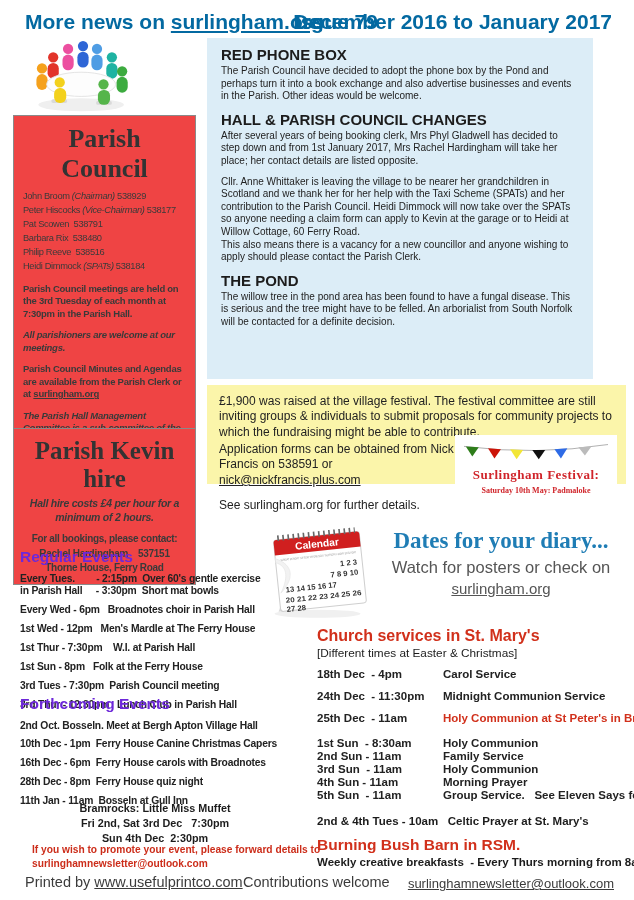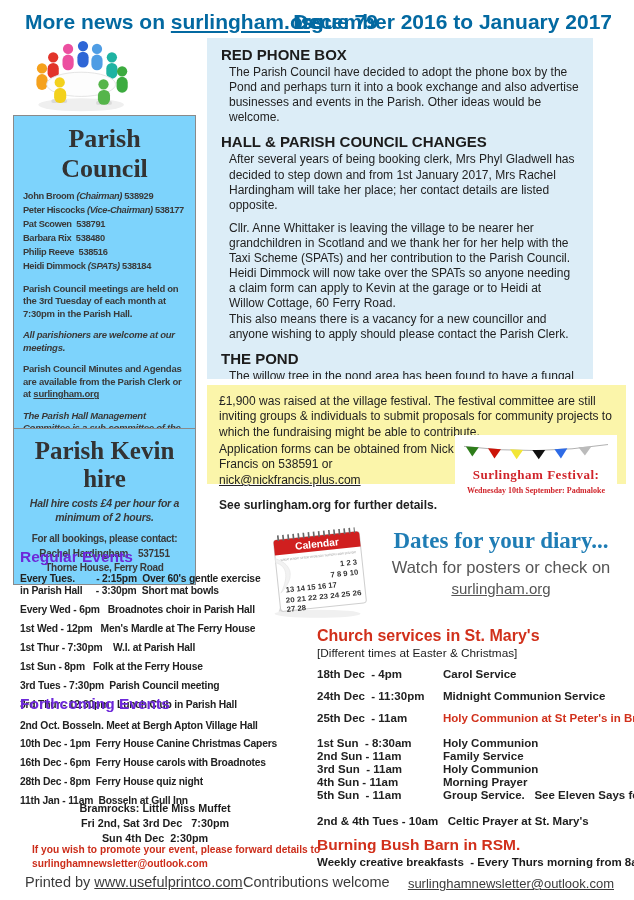--- a/index.html
+++ b/index.html
@@ -2,41 +2,41 @@
 <html><head>
 <meta charset="utf-8">
 <style>
   html,body{margin:0;padding:0;background:#ffffff;}
   #page{position:relative;width:634px;height:900px;background:#ffffff;overflow:hidden;
         font-family:"Liberation Sans",sans-serif;color:#1c1c1c;}
   .abs{position:absolute;}
   .pre{white-space:pre-wrap;}
   .nowrap{white-space:pre;}
   .u{text-decoration:underline;}
-  .bold{font-weight:bold;}
+  .bold{font-weight:normal;}
   .it{font-style:italic;}
   .center{text-align:center;}
 
   
   .hdr{top:10px;font-size:21px;font-weight:bold;color:#0369a1;}
 
   
-  .panelbox{border:1.5px solid #8a8a8a;background:#7dd3fc;padding:8px 9px;box-sizing:border-box;color:#3a3a3a;}
+  .panelbox{border:1.5px solid #8a8a8a;background:#ef4444;padding:8px 9px;box-sizing:border-box;color:#3a3a3a;}
   .boxtitle{font-family:"Liberation Serif",serif;font-weight:bold;font-size:26px;color:#333;text-align:center;margin:0 0 6px 0;}
-  .member{font-size:9.3px;font-weight:bold;letter-spacing:-0.35px;white-space:pre;line-height:1.5;}
+  .member{font-size:9.3px;font-weight:normal;letter-spacing:-0.35px;white-space:pre;line-height:1.5;}
   .smallpara{font-size:9.5px;font-weight:bold;letter-spacing:-0.25px;line-height:1.32;margin-top:9px;}
 
   .redhead{font-size:15.5px;font-weight:bold;color:#6d28d9;margin:0 0 7px 0;}
   .ev{font-size:10.3px;font-weight:bold;letter-spacing:-0.2px;white-space:pre;margin-bottom:8px;color:#222;}
   .ev.tight{margin-bottom:1px;}
 
   
   .bluebox{background:#dcedf7;padding:8px 14px;box-sizing:border-box;}
   .bb-head{font-size:15px;font-weight:bold;color:#1c1c1c;margin:6px 0 2px 0;}
-  .bb-para{font-size:12px;line-height:1.26;color:#222;margin:0 0 8px 8px;}
+  .bb-para{font-size:10px;line-height:1.26;color:#222;margin:0 0 8px 0;}
   .yellowbox{background:#fbf5aa;padding:9px 12px;box-sizing:border-box;font-size:12px;line-height:1.28;color:#222;}
 
   .diary-title{font-family:"Liberation Serif",serif;font-weight:bold;font-size:23px;color:#1f7db5;white-space:nowrap;}
   .diary-sub{font-size:16.5px;color:#555;margin-top:4px;}
   .diary-link{font-size:15px;color:#555;margin-top:3px;}
 
   .svc-row{display:flex;font-size:11.5px;font-weight:bold;color:#222;}
   .svc-row .when{width:126px;flex-shrink:0;white-space:pre;}
   .svc-row .what{white-space:pre;}
   .svc-sp{margin-bottom:10px;}
@@ -172,21 +172,21 @@
       <svg viewBox="0 0 160 26" width="150" height="24">
         <path d="M2,8 Q80,18 158,6" stroke="#aaaaaa" fill="none" stroke-width="1"></path>
         <polygon points="4,8 18,9 11,19" fill="#2e7d1a"></polygon>
         <polygon points="28,10 42,11 35,21" fill="#cc1408"></polygon>
         <polygon points="52,11 66,12 59,22" fill="#f2e636"></polygon>
         <polygon points="76,12 90,12 83,22" fill="#111111"></polygon>
         <polygon points="100,11 114,10 107,21" fill="#2e6be6"></polygon>
         <polygon points="126,9 140,8 133,18" fill="#bbbbbb"></polygon>
       </svg>
       <div class="badge-title">Surlingham Festival:</div>
-      <div class="badge-sub">Wednesday 10th September: Padmaloke</div>
+      <div class="badge-sub">Saturday 10th May: Padmaloke</div>
     </div>
   </div>
 
   <div class="abs" style="left:256px;top:505px;width:118px;height:118px;">
     <svg viewBox="0 0 115 115" width="118" height="118">
       <polygon points="22,104 38,58 45,104" fill="#dcdcdc"></polygon>
       <ellipse cx="60" cy="106" rx="42" ry="4" fill="#f0f0f0"></ellipse>
       <g transform="rotate(-6 60 62)">
         <rect x="20" y="30" width="84" height="70" rx="3" fill="#ffffff" stroke="#cfcfcf"></rect>
         <path d="M20,33 a3,3 0 0 1 3,-3 h78 a3,3 0 0 1 3,3 v12 h-84 z" fill="#d01f1f"></path>

